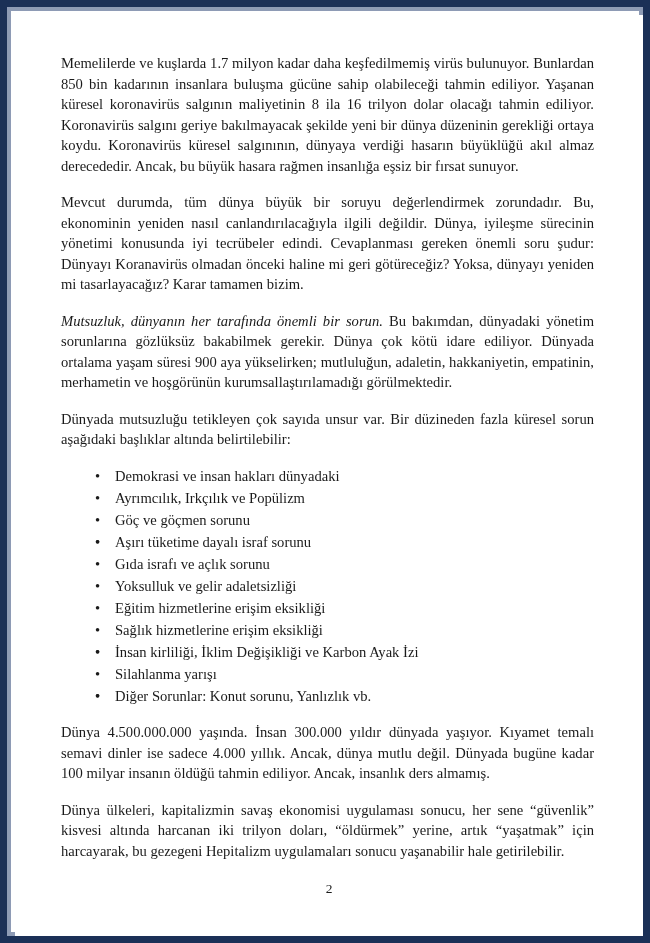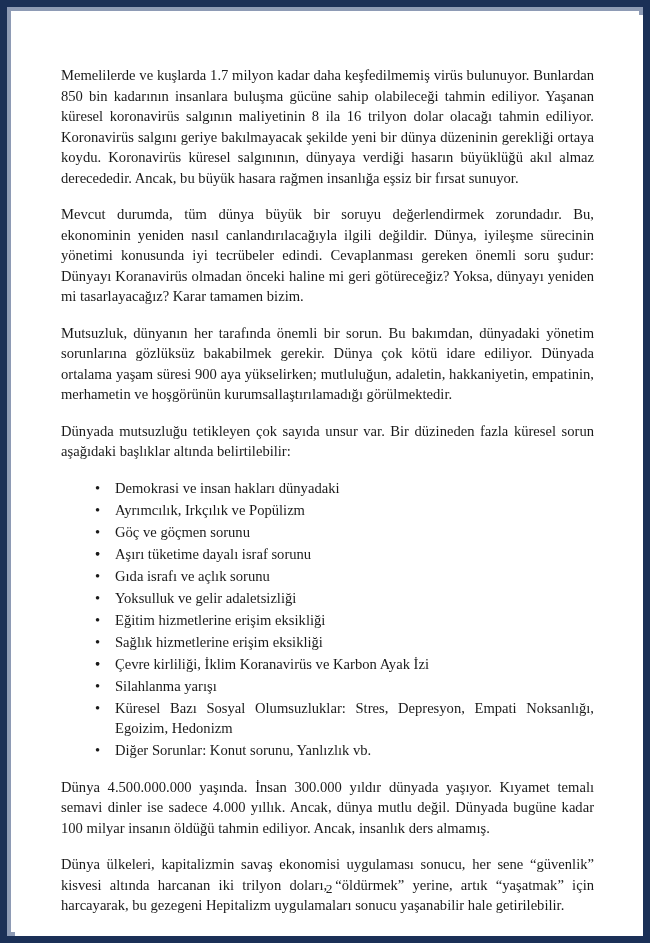--- a/index.html
+++ b/index.html
@@ -54,30 +54,30 @@
     position: absolute;
     left: 46px;
     top: 38px;
     width: 533px;
     color: #1a1a1a;
     font-size: 14.6px;
     line-height: 20.5px;
   }
 
   p.para {
-    margin: 12px 0 16px 0;
+    margin: 0 0 16px 0;
     text-align: justify;
     text-justify: inter-word;
     -webkit-hyphens: none;
     hyphens: none;
   }
   p.para:last-child { margin-bottom: 0; }
 
   .b { font-weight: normal; }
-  .i { }
+  .i { font-style: italic; }
 
   ul.issues {
     list-style: none;
     margin: 0 0 16px 0;
     padding: 0;
   }
   ul.issues li {
     position: relative;
     padding-left: 54px;
     margin: 0 0 1.5px 0;
@@ -124,23 +124,23 @@
           <li><span class="bullet">•</span><span>Demokrasi ve insan hakları dünyadaki</span></li>
           <li><span class="bullet">•</span><span>Ayrımcılık, Irkçılık ve Popülizm</span></li>
           <li><span class="bullet">•</span><span>Göç ve göçmen sorunu</span></li>
           <li><span class="bullet">•</span></li>
           <li><span class="bullet">•</span><span>Aşırı tüketime dayalı israf sorunu</span></li>
           <li><span class="bullet">•</span><span>Gıda israfı ve açlık sorunu</span></li>
           <li><span class="bullet">•</span><span>Yoksulluk ve gelir adaletsizliği</span></li>
           <li><span class="bullet">•</span><span>Eğitim hizmetlerine erişim eksikliği</span></li>
           <li><span class="bullet">•</span><span>Sağlık hizmetlerine erişim eksikliği</span></li>
           <li><span class="bullet">•</span></li>
-          <li><span class="bullet">•</span><span>Çevre kirliliği, İklim Koranavirüs ve Karbon Ayak İzi</span></li>
+          <li><span class="bullet">•</span><span>İnsan kirliliği, İklim Değişikliği ve Karbon Ayak İzi</span></li>
           <li><span class="bullet">•</span><span>Silahlanma yarışı</span></li>
-          <li class="wrap"><span class="bullet">•</span><span>Küresel Bazı Sosyal Olumsuzluklar: Stres, Depresyon, Empati Noksanlığı, Egoizim, Hedonizm</span></li>
+          <li class="wrap"><span class="bullet">•</span></li>
           <li><span class="bullet">•</span><span>Diğer Sorunlar: Konut sorunu, Yanlızlık vb.</span></li>
         </ul>
 
         <p class="para">Dünya 4.500.000.000 yaşında. İnsan 300.000 yıldır dünyada yaşıyor. Kıyamet temalı semavi dinler ise sadece 4.000 yıllık. Ancak, dünya mutlu değil. Dünyada bugüne kadar 100 milyar insanın öldüğü tahmin ediliyor. Ancak, insanlık ders almamış.</p>
 
         <p class="para">Dünya ülkeleri, kapitalizmin savaş ekonomisi uygulaması sonucu, her sene “güvenlik” kisvesi altında harcanan iki trilyon doları, “öldürmek” yerine, artık “yaşatmak” için harcayarak, bu gezegeni Hepitalizm uygulamaları sonucu yaşanabilir hale getirilebilir.</p>
 
       </div>
 
       <div id="page-number">2</div>

